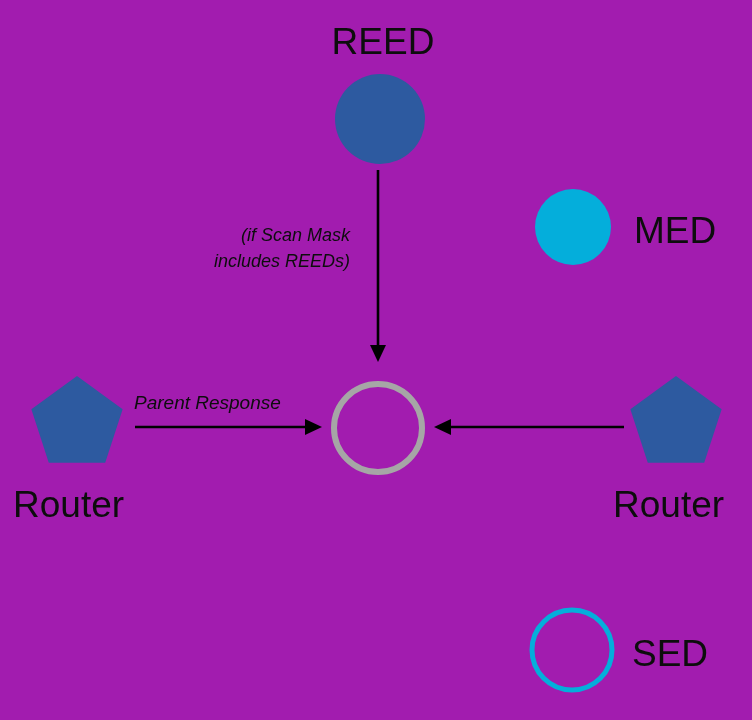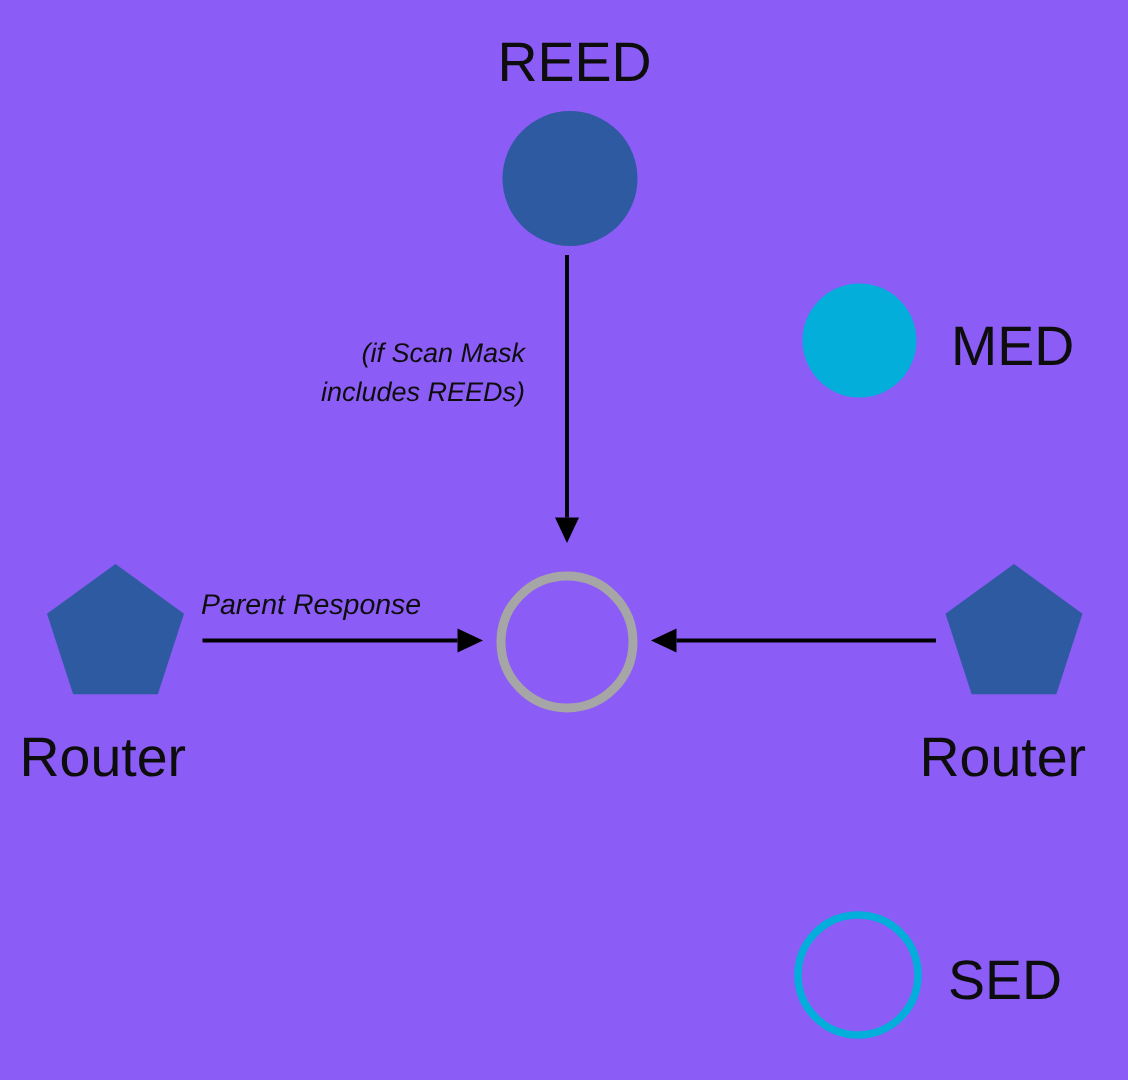--- a/index.html
+++ b/index.html
@@ -10,21 +10,21 @@
   body {
     width: 752px;
     height: 720px;
     font-family: "Liberation Sans", sans-serif;
     overflow: hidden;
   }
   #canvas {
     position: relative;
     width: 752px;
     height: 720px;
-    background: #8b5cf6;
+    background: #a21caf;
   }
   #diagram-svg {
     position: absolute;
     left: 0;
     top: 0;
     width: 752px;
     height: 720px;
     display: block;
   }
   .node-label {

